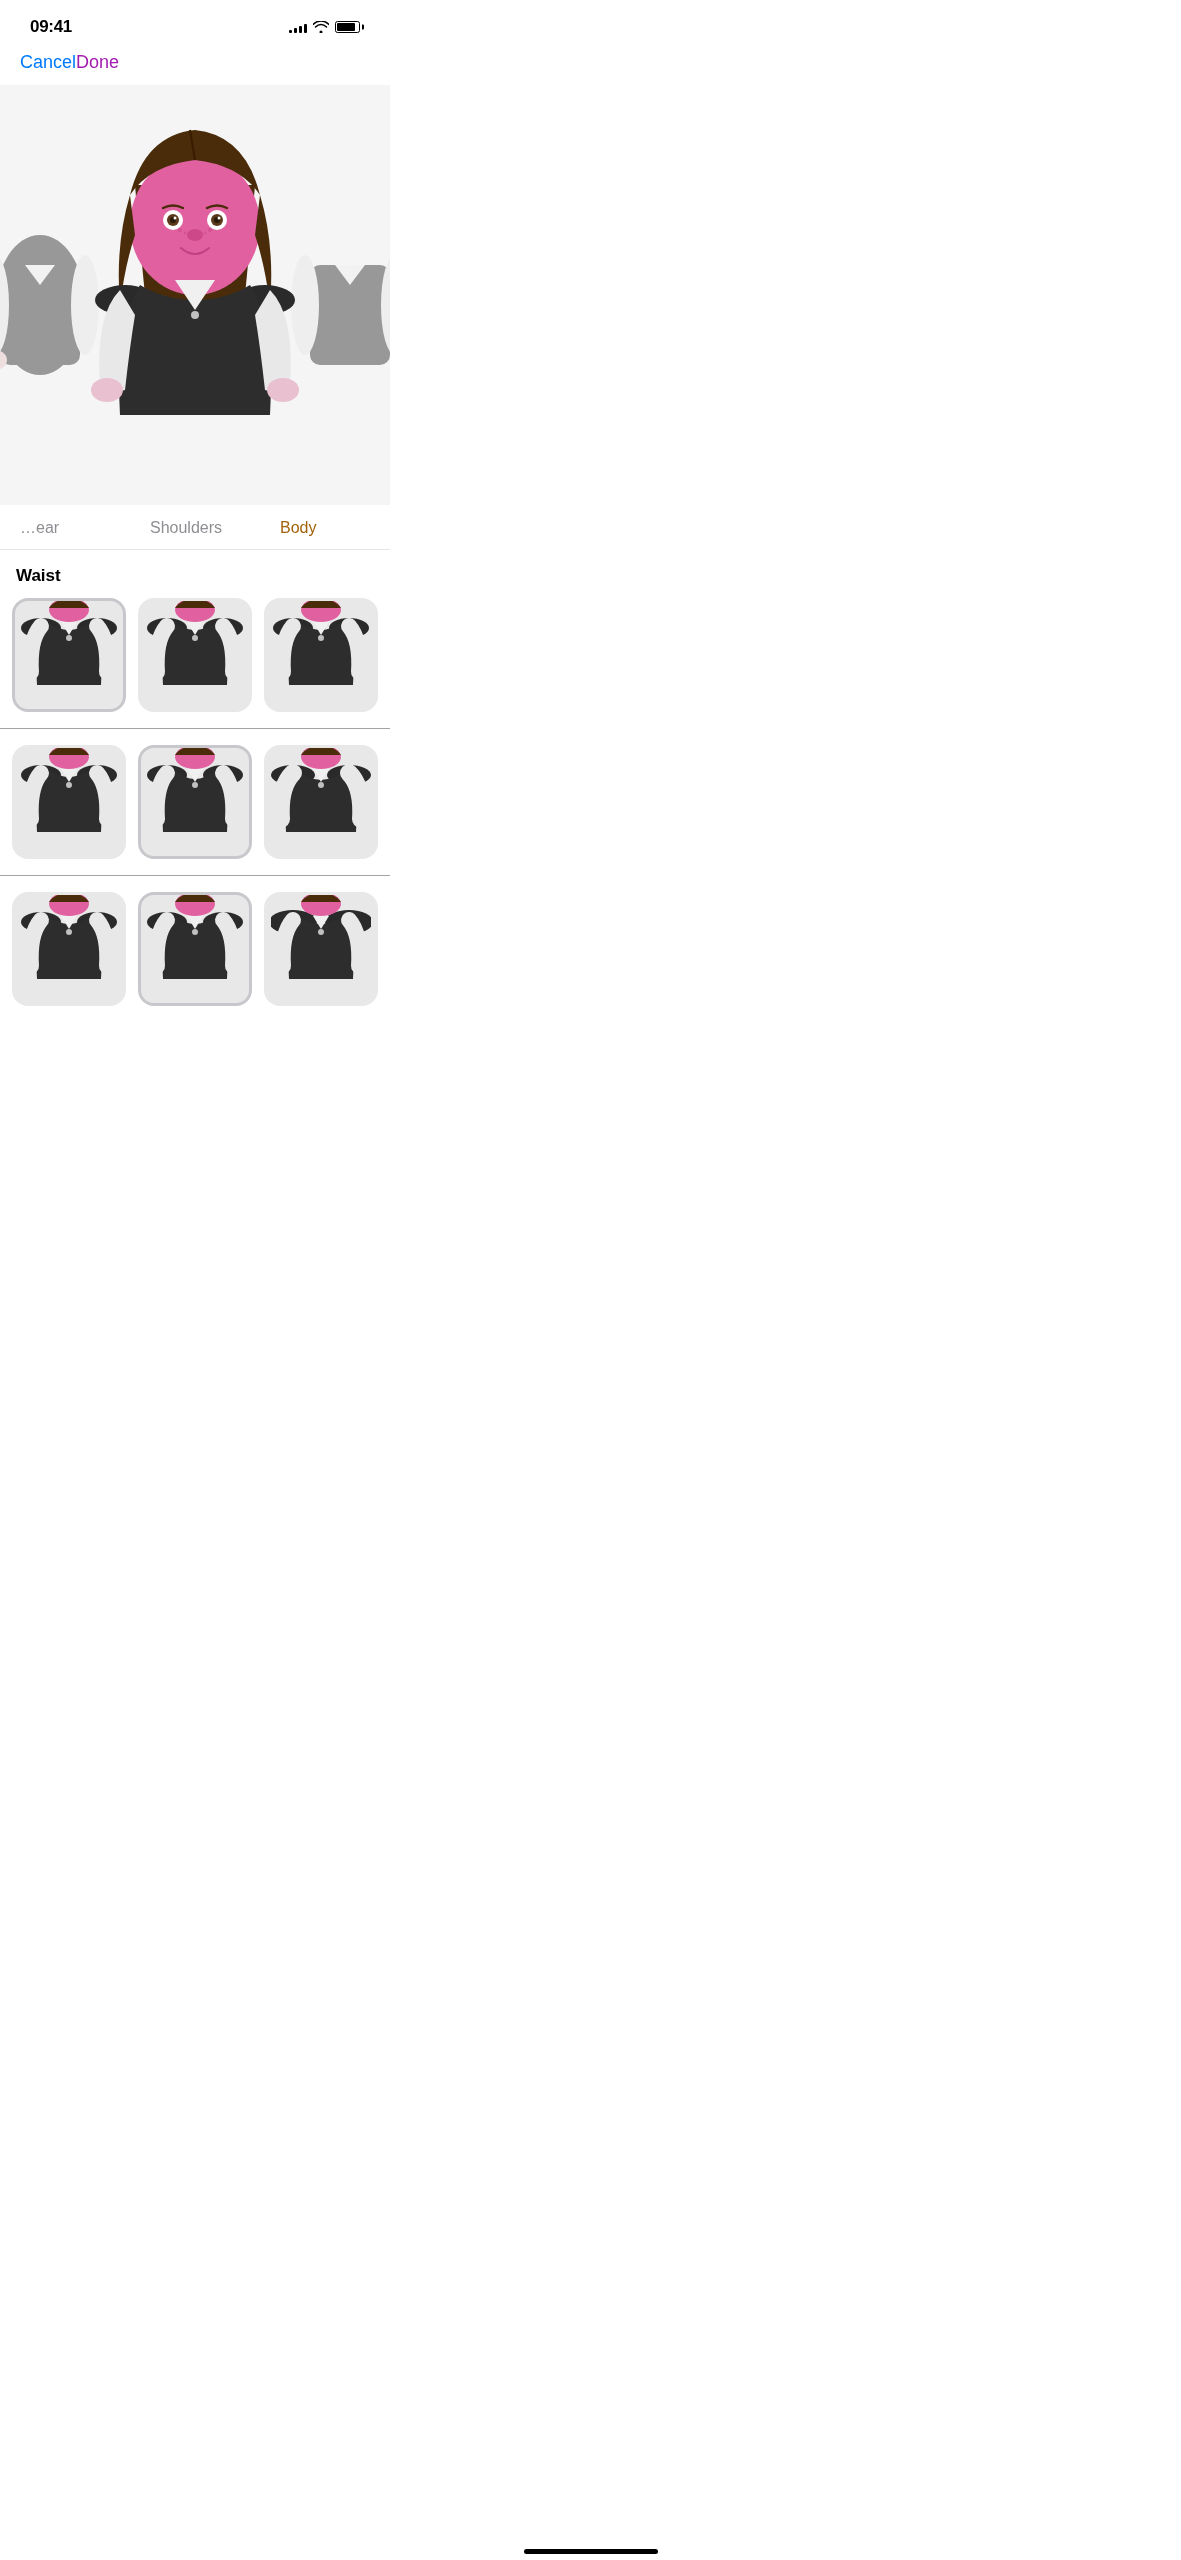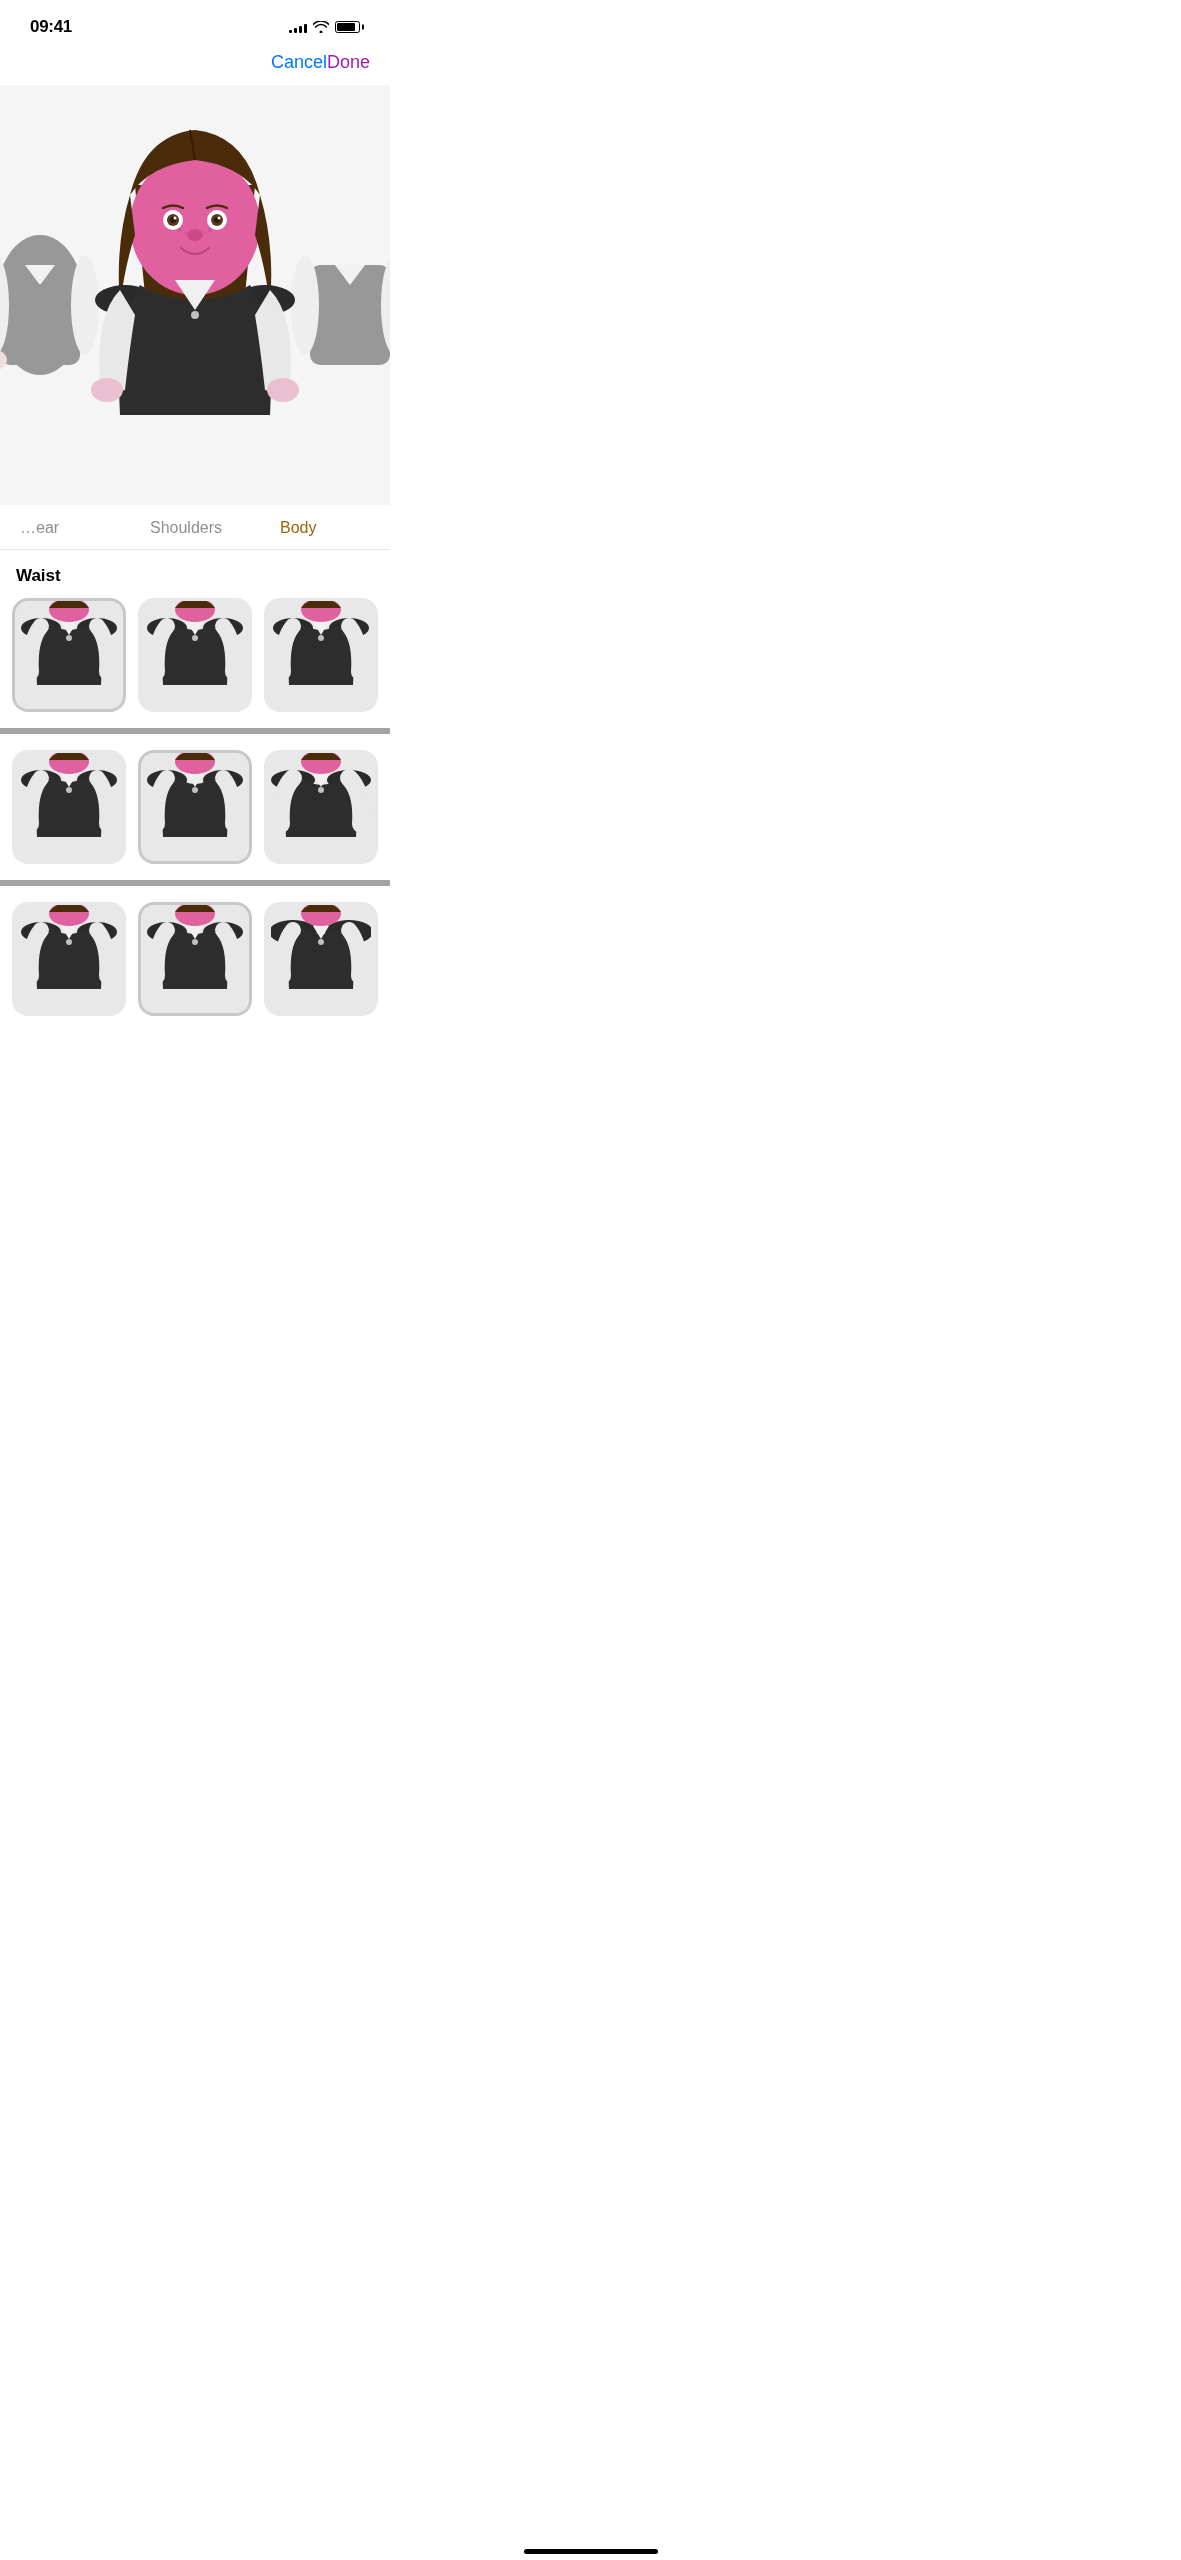--- a/index.html
+++ b/index.html
@@ -68,21 +68,21 @@
     .battery-fill {
       height: 100%;
       background: #000;
       border-radius: 1px;
       width: 85%;
     }
 
     
     .nav-bar {
       display: flex;
-      justify-content: flex-end;
+      justify-content: flex-start;
       align-items: center;
       padding: 4px 20px 12px;
     }
     .nav-cancel {
       font-size: 18px;
       color: #007AFF;
       font-weight: 400;
     }
     .nav-done {
       font-size: 18px;
@@ -136,21 +136,21 @@
       margin-left: 20px;
     }
     .tab-item.active {
       color: #a16207;
       font-weight: 400;
     }
 
     
     .section {
       padding: 16px 0 0;
-      border-bottom: 6px solid #a3a3a3;
+      border-bottom: 1px solid #a3a3a3;
     }
     .section-title {
       font-size: 17px;
       font-weight: 600;
       color: #000;
       padding: 0 16px 12px;
     }
     .options-row {
       display: flex;
       padding: 0 12px 16px;

